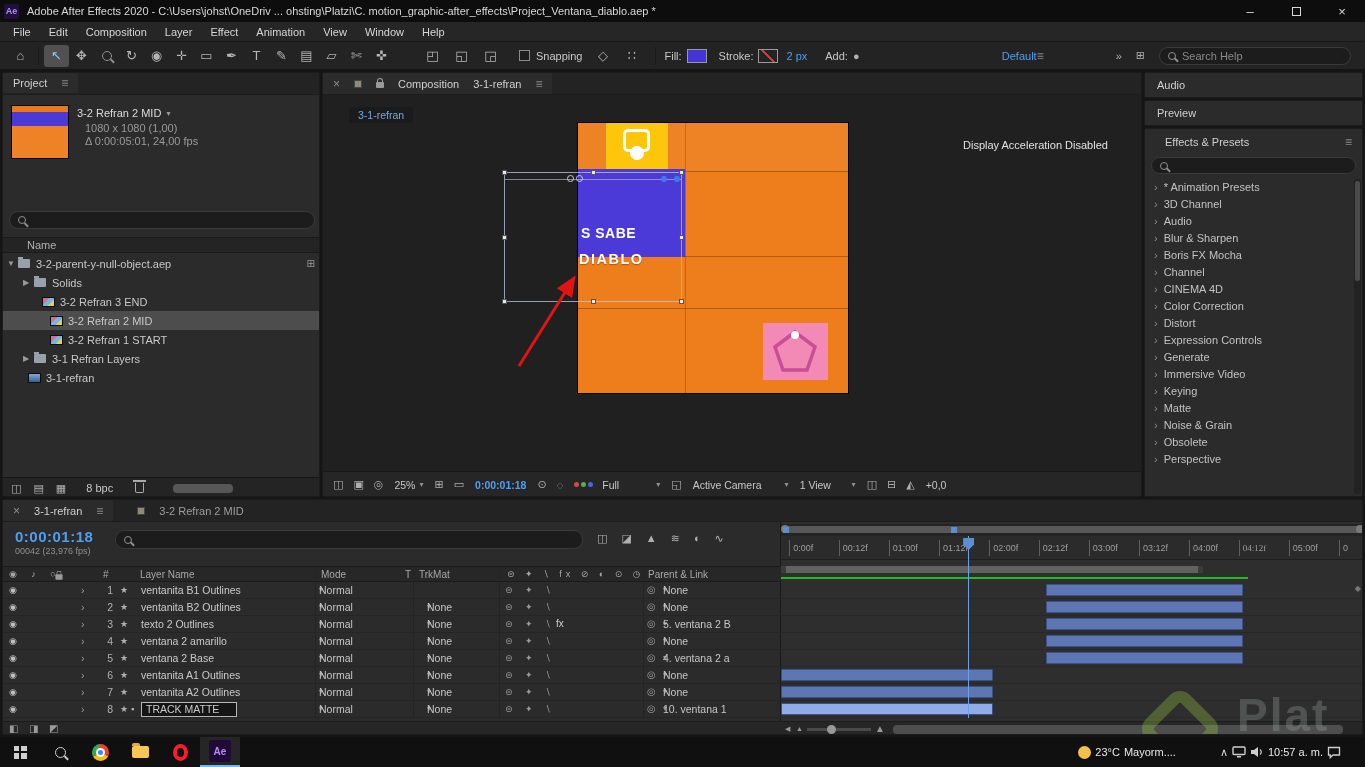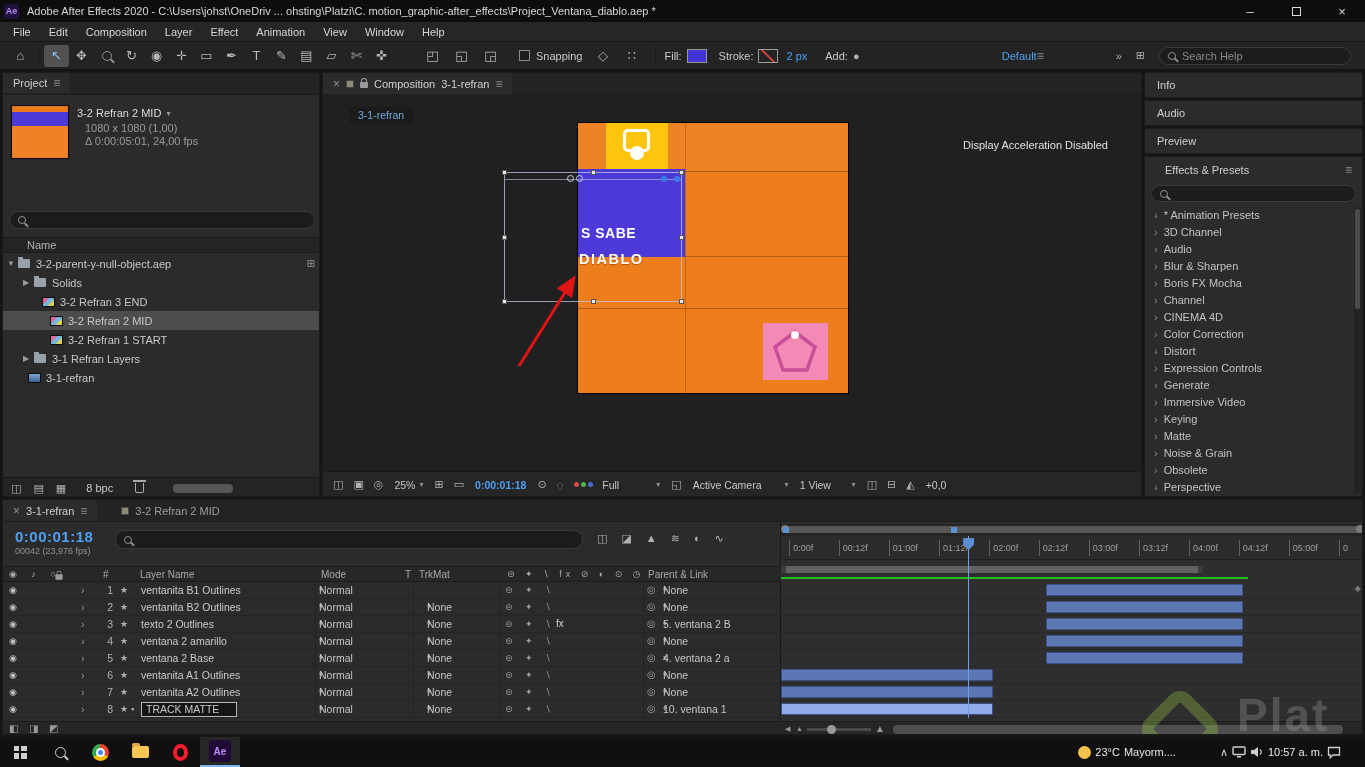--- a/index.html
+++ b/index.html
@@ -1,20 +1,20 @@
 <!DOCTYPE html>
 <html><head>
 <meta charset="utf-8">
 <style>
 *{margin:0;padding:0;box-sizing:border-box}
 body{width:1365px;height:767px;background:#151515;font-family:"Liberation Sans","DejaVu Sans",sans-serif;font-size:11px;color:#c8c8c8;overflow:hidden}
 #app{position:relative;width:1365px;height:767px}
 .panel{position:absolute;background:#2b2b2b;border:1px solid #1b1b1b;border-radius:2px;overflow:hidden}
 .tabbar{height:22px;background:#232323;display:flex;align-items:stretch;border-bottom:1px solid #1d1d1d}
-.tab{display:flex;align-items:center;gap:6px;padding:0 10px;color:#9d9d9d;white-space:nowrap}
+.tab{display:flex;align-items:center;gap:14px;padding:0 10px;color:#9d9d9d;white-space:nowrap}
 .tab.active{background:#2b2b2b;color:#cfcfcf}
 .tclose{color:#8f8f8f;font-size:12px}
 .hamb{color:#8a8a8a;font-size:12px}
 .icon{color:#b0b0b0}
 .panel-chip{width:8px;height:8px;background:#8d8b76;border:1px solid #444;flex:none}
 .dd{display:inline-flex;align-items:center;justify-content:space-between;gap:4px;color:#c6c6c6}
 .dd::after{content:"▾";font-size:8px;color:#909090}
 .searchbox{background:#1c1c1c;border:1px solid #3a3a3a;border-radius:9px;display:flex;align-items:center;gap:6px;padding:0 8px;height:18px}
 .mag{width:8px;height:8px;border:1.5px solid #8f8f8f;border-radius:50%;position:relative;flex:none;display:inline-block}
 .mag::after{content:"";position:absolute;width:5px;height:1.5px;background:#8f8f8f;transform:rotate(45deg);right:-4px;bottom:-2px}
@@ -480,23 +480,20 @@
           <span class="icon cbi">⊟</span>
           <span class="icon cbi">◭</span>
         </span>
       <span>+0,0</span>
     </div>
   </div>
 
   <div id="rightcol">
     <div class="collapsed-stack" style="display:flex;flex-direction:column;gap:2px">
 
-    <div class="cpanel">
-          <span>Info</span>
-        </div>
         <div class="cpanel">
           <span>Audio</span>
         </div>
         <div class="cpanel">
           <span>Preview</span>
         </div>
       </div>
     <div id="fx-panel">
       <div class="fxhead">
         <span>Effects &amp; Presets</span>
@@ -791,21 +788,21 @@
 
       <span class="rlab" style="left: 1.4%;">0:00f</span>
           <span class="rlab" style="left: 9.9%;">00:12f</span>
           <span class="rlab" style="left: 18.5%;">01:00f</span>
           <span class="rlab" style="left: 27.1%;">01:12f</span>
           <span class="rlab" style="left: 35.7%;">02:00f</span>
           <span class="rlab" style="left: 44.2%;">02:12f</span>
           <span class="rlab" style="left: 52.8%;">03:00f</span>
           <span class="rlab" style="left: 61.4%;">03:12f</span>
           <span class="rlab" style="left: 70%;">04:00f</span>
-          <span class="rlab" style="left: 78.5%;">04:12f</span>
+          <span class="rlab" style="left: 78.5%; font-family: Liberation Serif, serif;">04:12f</span>
           <span class="rlab" style="left: 87.1%;">05:00f</span>
           <span class="rlab" style="left: 95.7%;">0</span>
         </div>
       <div class="workarea" style="width: 72.4%;"></div>
       <div class="renderbar" style="width: 80.1%; background-color: rgb(31, 191, 31);"></div>
       <div id="tl-lanes">
 
           <div class="lane">
             <div class="lbar" style="left: 45.5%; width: 33.7%; background-color: rgb(93, 119, 181);"></div>
           </div>

